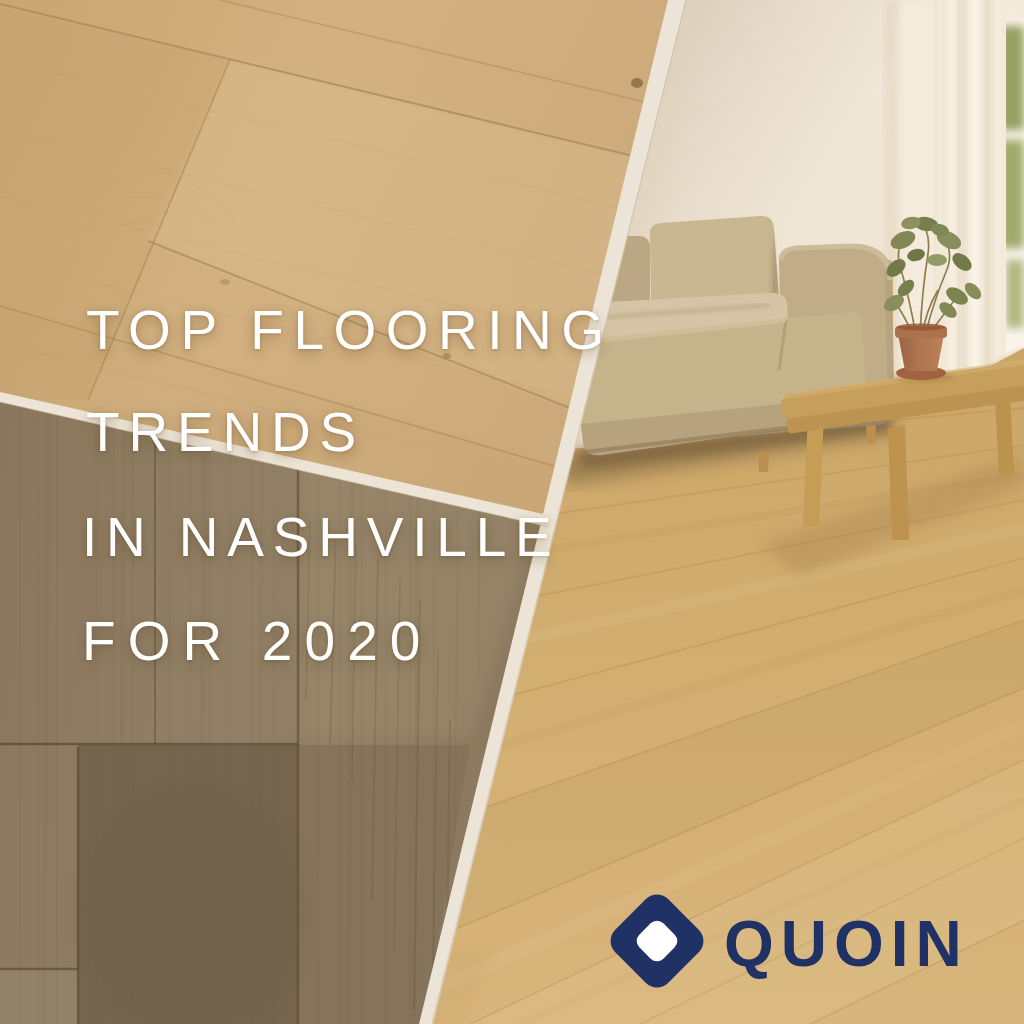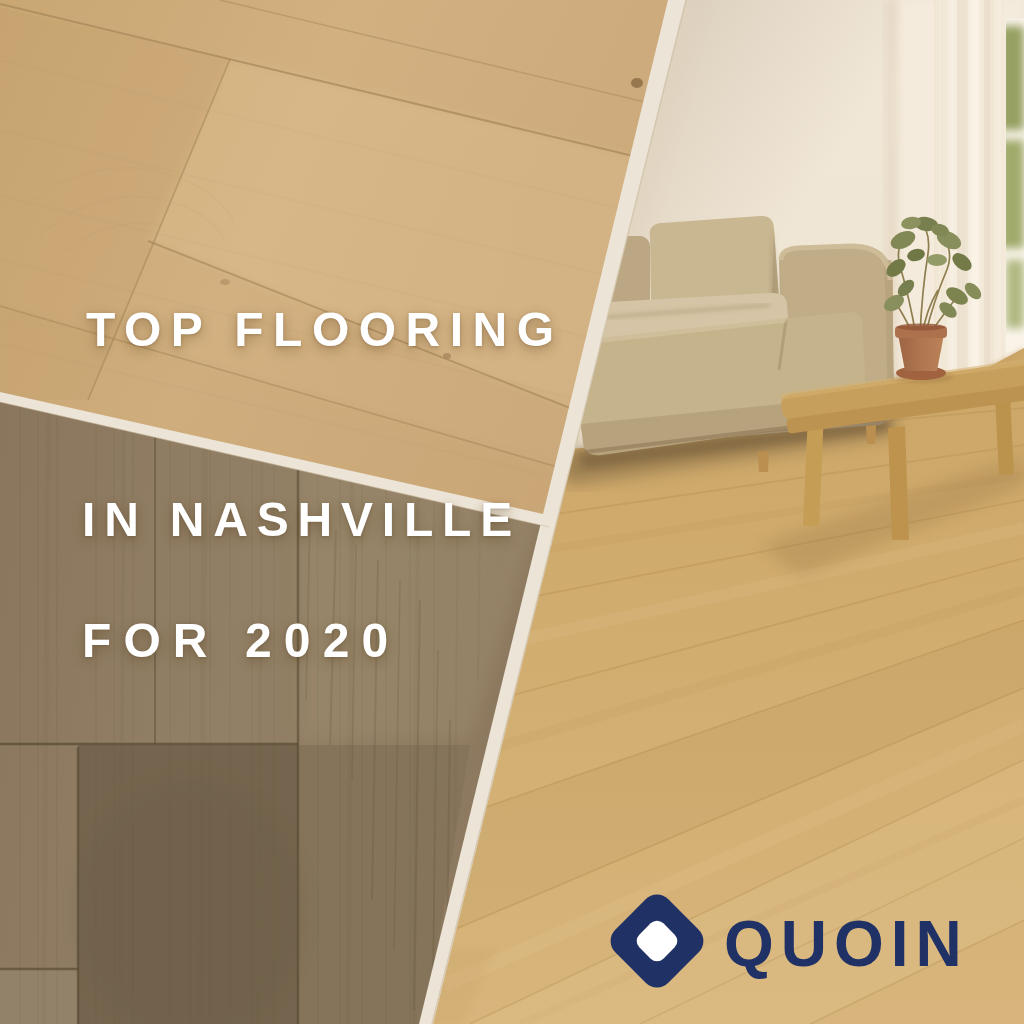--- a/index.html
+++ b/index.html
@@ -1,18 +1,18 @@
 <!DOCTYPE html>
 <html><head>
 <meta charset="utf-8">
 <style>
   html,body{margin:0;padding:0;background:#fff}
   #c{position:relative;width:1024px;height:1024px;overflow:hidden;font-family:"Liberation Sans",sans-serif;background:#cfae7d}
-  .hl{position:absolute;left:86px;color:#ffffff;font-weight:bold;white-space:nowrap;
-      font-size:48px;line-height:72px;
+  .hl{position:absolute;left:86px;color:#ffffff;font-weight:normal;white-space:nowrap;
+      font-size:55px;line-height:72px;
       text-shadow:0 4px 12px rgba(90,65,30,0.40),0 1px 3px rgba(90,65,30,0.28)}
 </style>
 </head>
 <body>
 <div id="c">
 <svg width="1024" height="1024" viewBox="0 0 1024 1024" style="position:absolute;left:0;top:0">
 <defs>
   <linearGradient id="wallG" x1="0" y1="0" x2="0" y2="1">
     <stop offset="0" stop-color="#f4ede0"></stop>
     <stop offset="0.6" stop-color="#f1e9da"></stop>
@@ -340,17 +340,18 @@
 <g transform="translate(657,941) rotate(45)">
   <rect x="-37.5" y="-37.5" width="75" height="75" rx="16" fill="#203166"></rect>
   <rect x="-17" y="-17" width="34" height="34" rx="9" fill="#ffffff"></rect>
 </g>
 
 <text x="724" y="966" font-family="Liberation Sans, sans-serif" font-size="64" font-weight="bold" letter-spacing="7" fill="#203166">QUOIN</text>
 </svg>
 
 <div class="hl" style="top:294px;letter-spacing:9.5px">TOP FLOORING</div>
 
-
-<div class="hl" style="top:484px;left:82px;letter-spacing:8.8px">IN NASHVILLE</div>
+<div class="hl" style="top:396px;letter-spacing:8.8px">TRENDS</div>
+
+<div class="hl" style="top:501px;left:82px;letter-spacing:8.8px">IN NASHVILLE</div>
 
 <div class="hl" style="top:605px;left:82px;letter-spacing:12.1px">FOR 2020</div>
 </div>
 
 </body></html>

